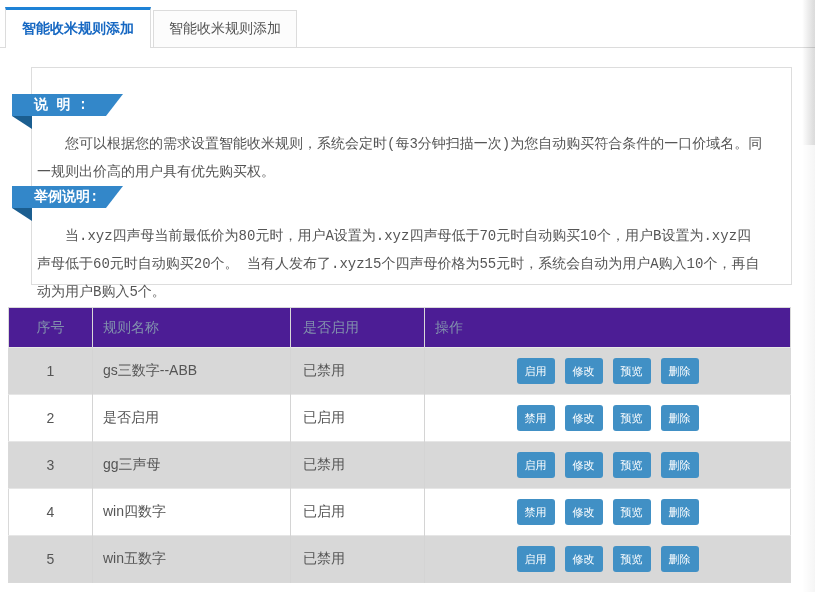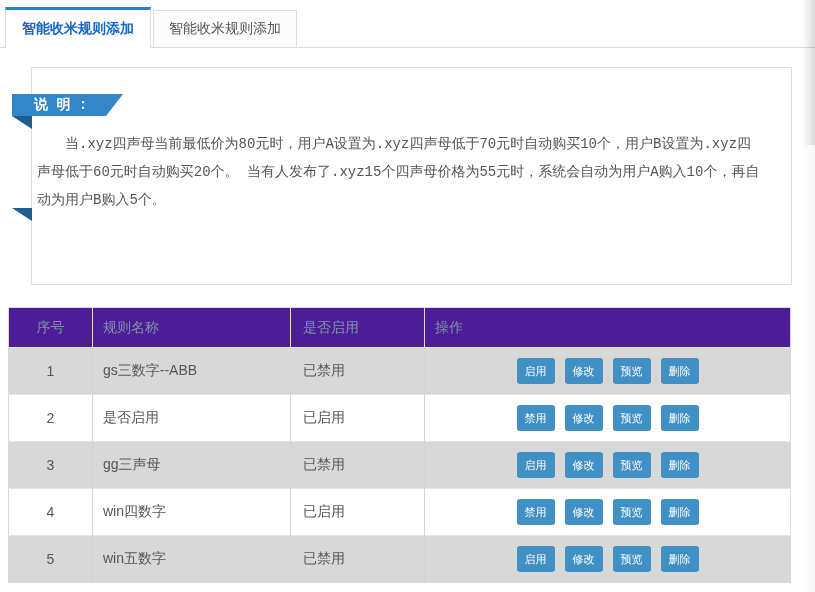--- a/index.html
+++ b/index.html
@@ -61,20 +61,22 @@
 <body>
 
 <div class="tabbar">
   <div class="tab tab-active">智能收米规则添加</div>
   <div class="tab tab-inactive">智能收米规则添加</div>
 </div>
 
 <div class="panel">
   <div class="ribbon">说 明 :</div>
   <div class="fold fold-1"></div>
+  <p class="note-text">您可以根据您的需求设置智能收米规则，系统会定时(每3分钟扫描一次)为您自动购买符合条件的一口价域名。同一规则出价高的用户具有优先购买权。</p>
+  <div class="ribbon">举例说明:</div>
   <div class="fold fold-2"></div>
   <p class="note-text second">当.xyz四声母当前最低价为80元时，用户A设置为.xyz四声母低于70元时自动购买10个，用户B设置为.xyz四声母低于60元时自动购买20个。 当有人发布了.xyz15个四声母价格为55元时，系统会自动为用户A购入10个，再自动为用户B购入5个。</p>
 </div>
 
 <table class="rule-table">
   <colgroup>
     <col class="c-idx">
       <col class="c-name">
       <col class="c-status">
       <col class="c-actions">

